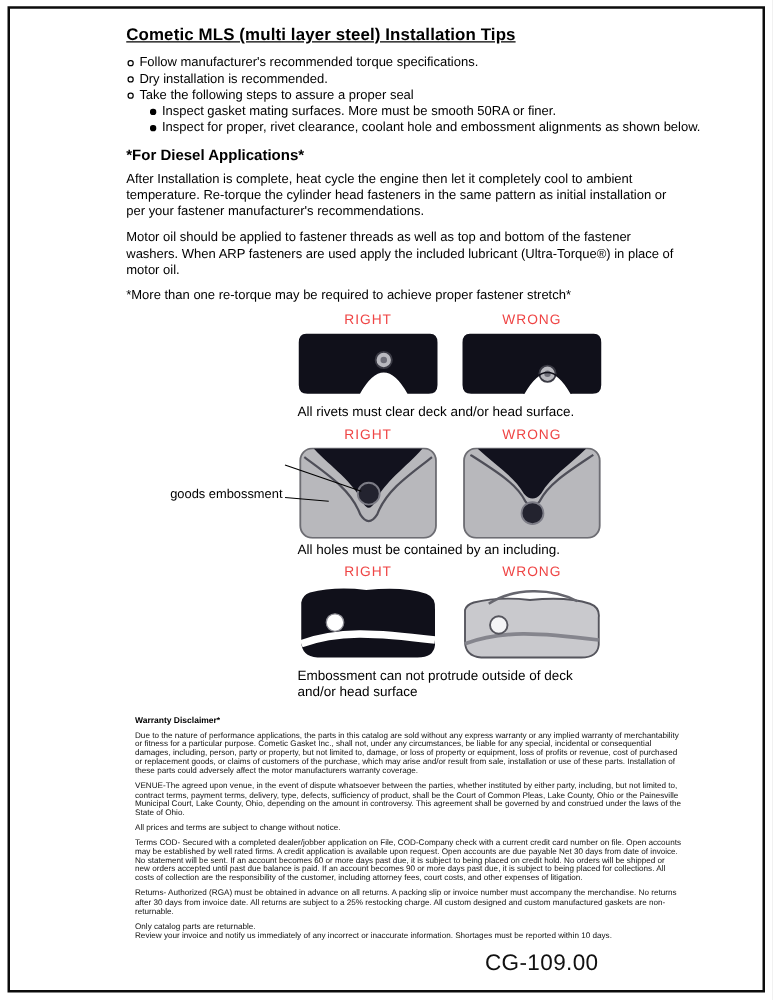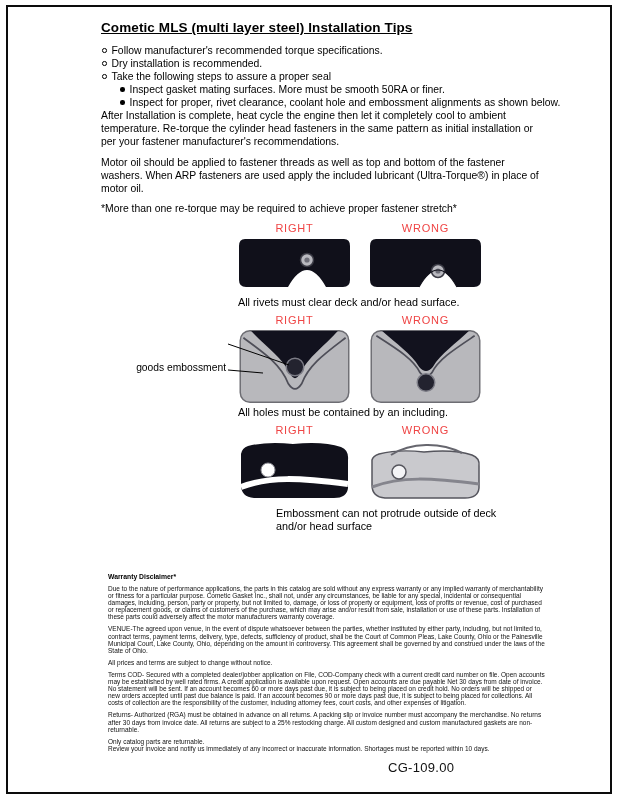--- a/index.html
+++ b/index.html
@@ -21,33 +21,33 @@
   .diesel-head { font-size:12px; font-weight:bold; margin-top:8px; margin-bottom:6px; }
   .para { font-size:10.4px; line-height:13.2px; width:440px; margin-bottom:7px; }
   .para.note { margin-bottom:4px; }
 
   .diagrams { margin-left:137px; width:244px; margin-top:6px; }
   .dlabels { display:flex; gap:18px; line-height:15px; margin-bottom:2px; }
   .dlabel { width:113px; text-align:center; font-size:11px; letter-spacing:0.8px; color:#ef4444; }
   .dimgs { position:relative; display:flex; gap:18px; }
   .dimgs svg { display:block; flex:0 0 auto; }
   .dcaption { font-size:10.8px; line-height:13px; margin-top:3px; margin-bottom:4px; width:300px; }
-  .dcaption.narrow { width:250px;margin-left:38px; }
+  .dcaption.narrow { width:250px; }
 
   .ann { position:absolute; right:calc(100% + 12px); font-size:10.3px; line-height:11.5px; text-align:right; white-space:nowrap; color:#000; }
   .ann1 { top:-2px; }
   .ann2 { top:32px; }
   .leader { position:absolute; left:-82px; top:4px; overflow:visible; pointer-events:none; }
 
   .warranty { position:absolute; top:553px; left:7px; width:437px; }
   .w-head { font-size:6.8px; font-weight:bold; margin-bottom:5px; }
   .w-para { font-size:6.5px; line-height:7.1px; margin-bottom:5px; color:#111; }
   .w-para.tight { margin-bottom:0; }
 
-  .footer { position:absolute; left:388px; top:760px; font-size:13px; color:#111; letter-spacing:0.3px; }
+  .footer { position:absolute; left:388px; top:760px; font-size:18px; color:#111; letter-spacing:0.3px; }
 </style>
 </head>
 <body>
 
 <div class="page">
   <div class="page-border"></div>
 
   <div class="content">
 
     <h1 class="title">Cometic MLS (multi layer steel) Installation Tips</h1>
@@ -68,20 +68,21 @@
       <div class="tip sub">
         <span class="marker dot"></span>
         <span>Inspect gasket mating surfaces.  More must be smooth 50RA or finer.</span>
       </div>
       <div class="tip sub">
         <span class="marker dot"></span>
         <span>Inspect for proper, rivet clearance, coolant hole and embossment alignments as shown below.</span>
       </div>
     </div>
 
+    <h2 class="diesel-head">*For Diesel Applications*</h2>
     <p class="para">After Installation is complete, heat cycle the engine then let it completely cool to ambient temperature. Re-torque the cylinder head fasteners in the same pattern as initial installation or per your fastener manufacturer's recommendations.</p>
     <p class="para">Motor oil should be applied to fastener threads as well as top and bottom of the fastener washers. When ARP fasteners are used apply the included lubricant (Ultra-Torque®) in place of motor oil.</p>
     <p class="para note">*More than one re-torque may be required to achieve proper fastener stretch*</p>
 
     <div class="diagrams">
 
       <div class="drow">
         <div class="dlabels">
           <span class="dlabel">RIGHT</span>
           <span class="dlabel">WRONG</span>

